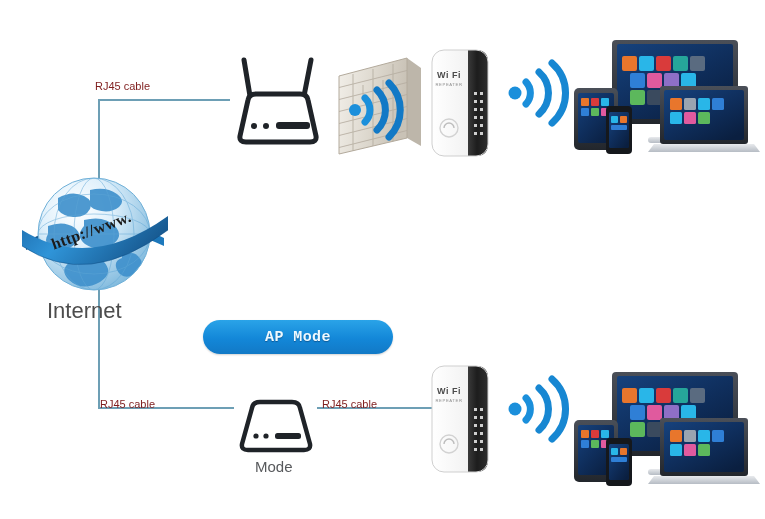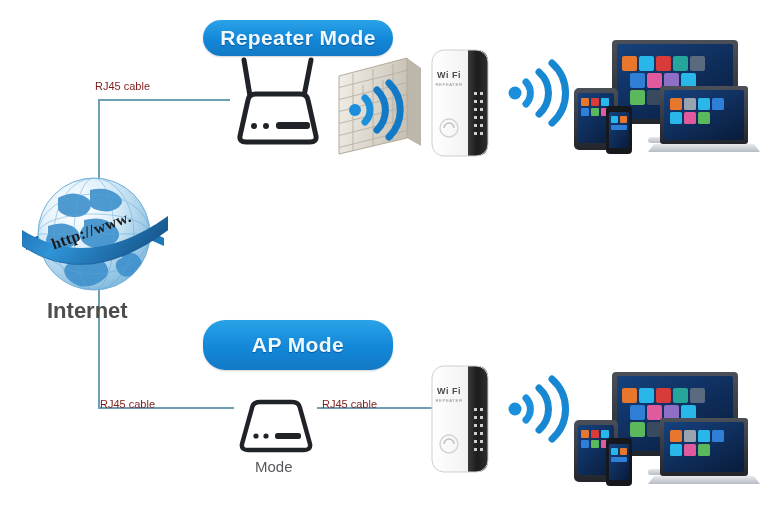--- a/index.html
+++ b/index.html
@@ -26,21 +26,21 @@
     box-shadow:0 1px 2px rgba(0,0,0,.18);
   }
 
   
   .lbl{
     color:#4a4a4a;
     white-space:nowrap;
   }
   .lbl-cable{font-size:11px;color:#7f1d1d;}
   .lbl-modem{font-size:15px;color:#57595c;}
-  .lbl-internet{font-size:22px;font-weight:bold;color:#4d4d4d;}
+  .lbl-internet{font-size:22px;font-weight:normal;color:#4d4d4d;}
 
   
   .wire{background:#6d9fb5;}
   .wire-v{width:2px;}
   .wire-h{height:2px;}
 
   svg{display:block;overflow:visible;}
 </style>
 </head>
 <body>
@@ -107,23 +107,20 @@
                 font-size:16px;font-weight:bold;color:#1b1b1b;
                 font-family:'Liberation Serif', serif;letter-spacing:.3px;">
       <span>http://www.</span>
     </div>
   </div>
 
   <div class="abs lbl lbl-internet" style="left:47px;top:298px;">
     <span>Internet</span>
   </div>
 
-  <div class="abs mode-pill" style="left:203px;top:20px;width:190px;height:36px;font-size:21px;">
-    <span>Repeater Mode</span>
-  </div>
 
   <div class="abs lbl lbl-cable" style="left:95px;top:80px;">
     <span>RJ45 cable</span>
   </div>
 
   <div class="abs" style="left:218px;top:52px;width:120px;height:92px;">
     <svg width="120" height="92" viewBox="0 0 120 92">
 
       <line x1="32" y1="44" x2="26" y2="8" stroke="#1f2328" stroke-width="5" stroke-linecap="round"></line>
       <line x1="86" y1="44" x2="93" y2="8" stroke="#1f2328" stroke-width="5" stroke-linecap="round"></line>
@@ -293,21 +290,21 @@
         <rect x="132" y="64" width="12" height="12" rx="1.5" fill="#29b6e8"></rect>
         <rect x="146" y="64" width="12" height="12" rx="1.5" fill="#2f7fd6"></rect>
         <rect x="104" y="78" width="12" height="12" rx="1.5" fill="#29b6e8"></rect>
         <rect x="118" y="78" width="12" height="12" rx="1.5" fill="#e05a9e"></rect>
         <rect x="132" y="78" width="12" height="12" rx="1.5" fill="#5cb85c"></rect>
         <path d="M88 110 L188 110 L194 118 L82 118 Z" fill="url(#silver)"></path>
       </g>
     </svg>
   </div>
 
-  <div class="abs mode-pill" style="left:203px;top:320px;width:190px;height:50px;font-size:21px;">
+  <div class="abs mode-pill" style="left:203px;top:320px;width:190px;height:34px;font-size:15px;font-family:Liberation Mono, monospace;">
     <span>AP Mode</span>
   </div>
 
   <div class="abs lbl lbl-cable" style="left:100px;top:398px;">
     <span>RJ45 cable</span>
   </div>
   <div class="abs lbl lbl-cable" style="left:322px;top:398px;">
     <span>RJ45 cable</span>
   </div>
 

